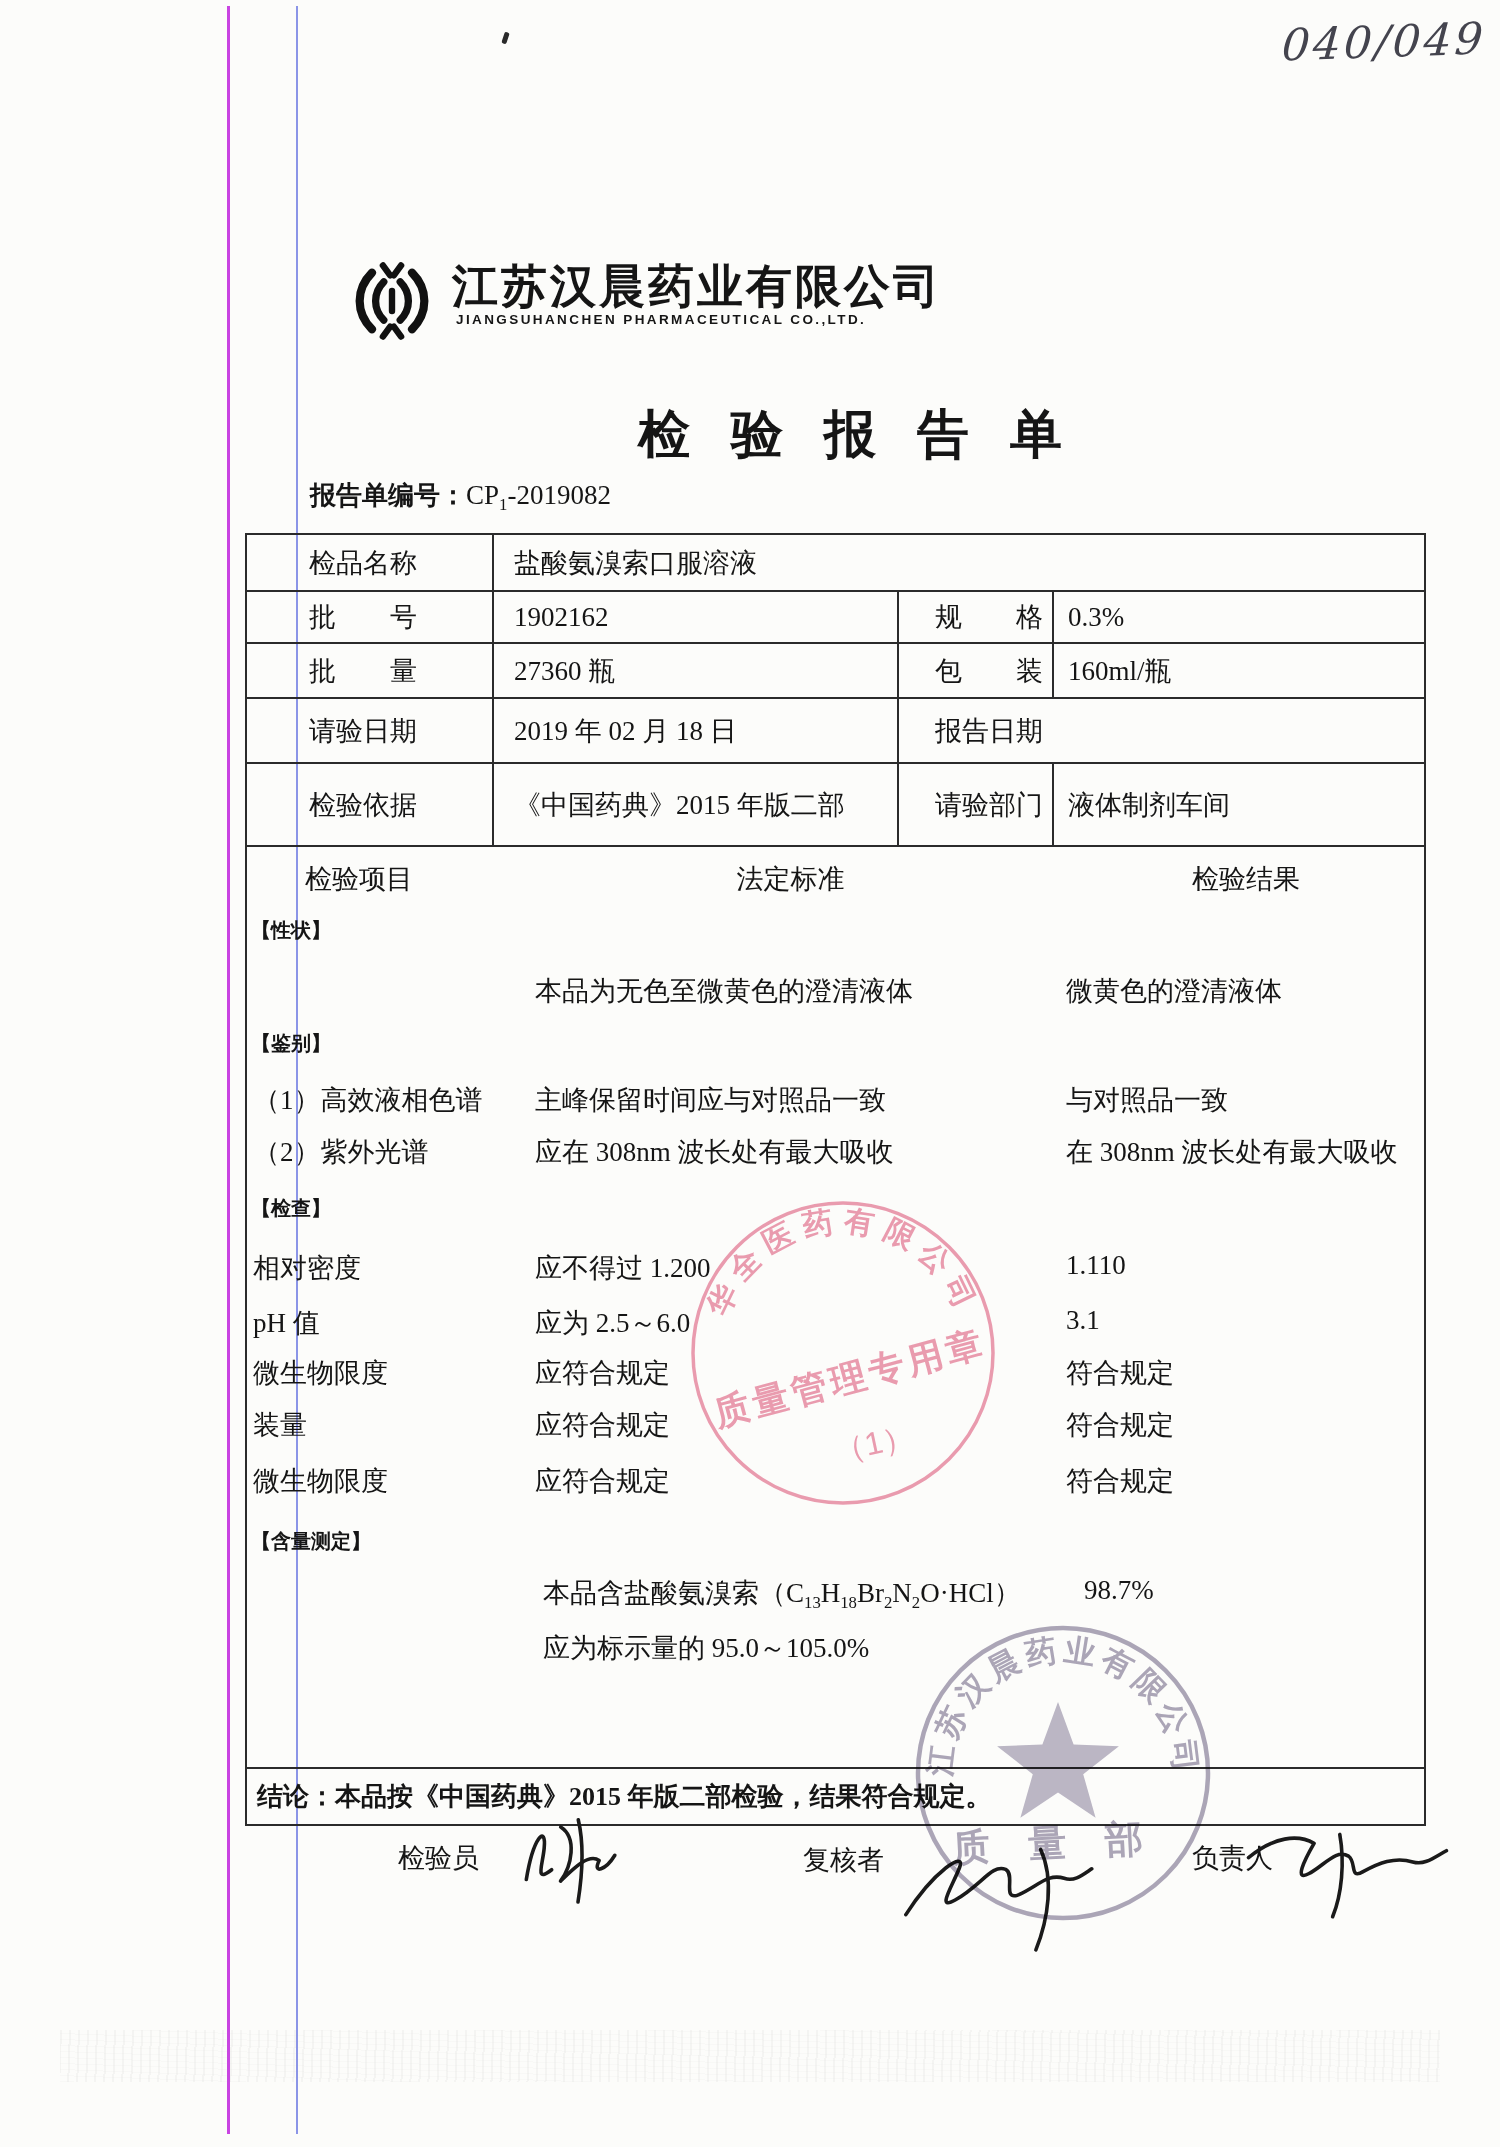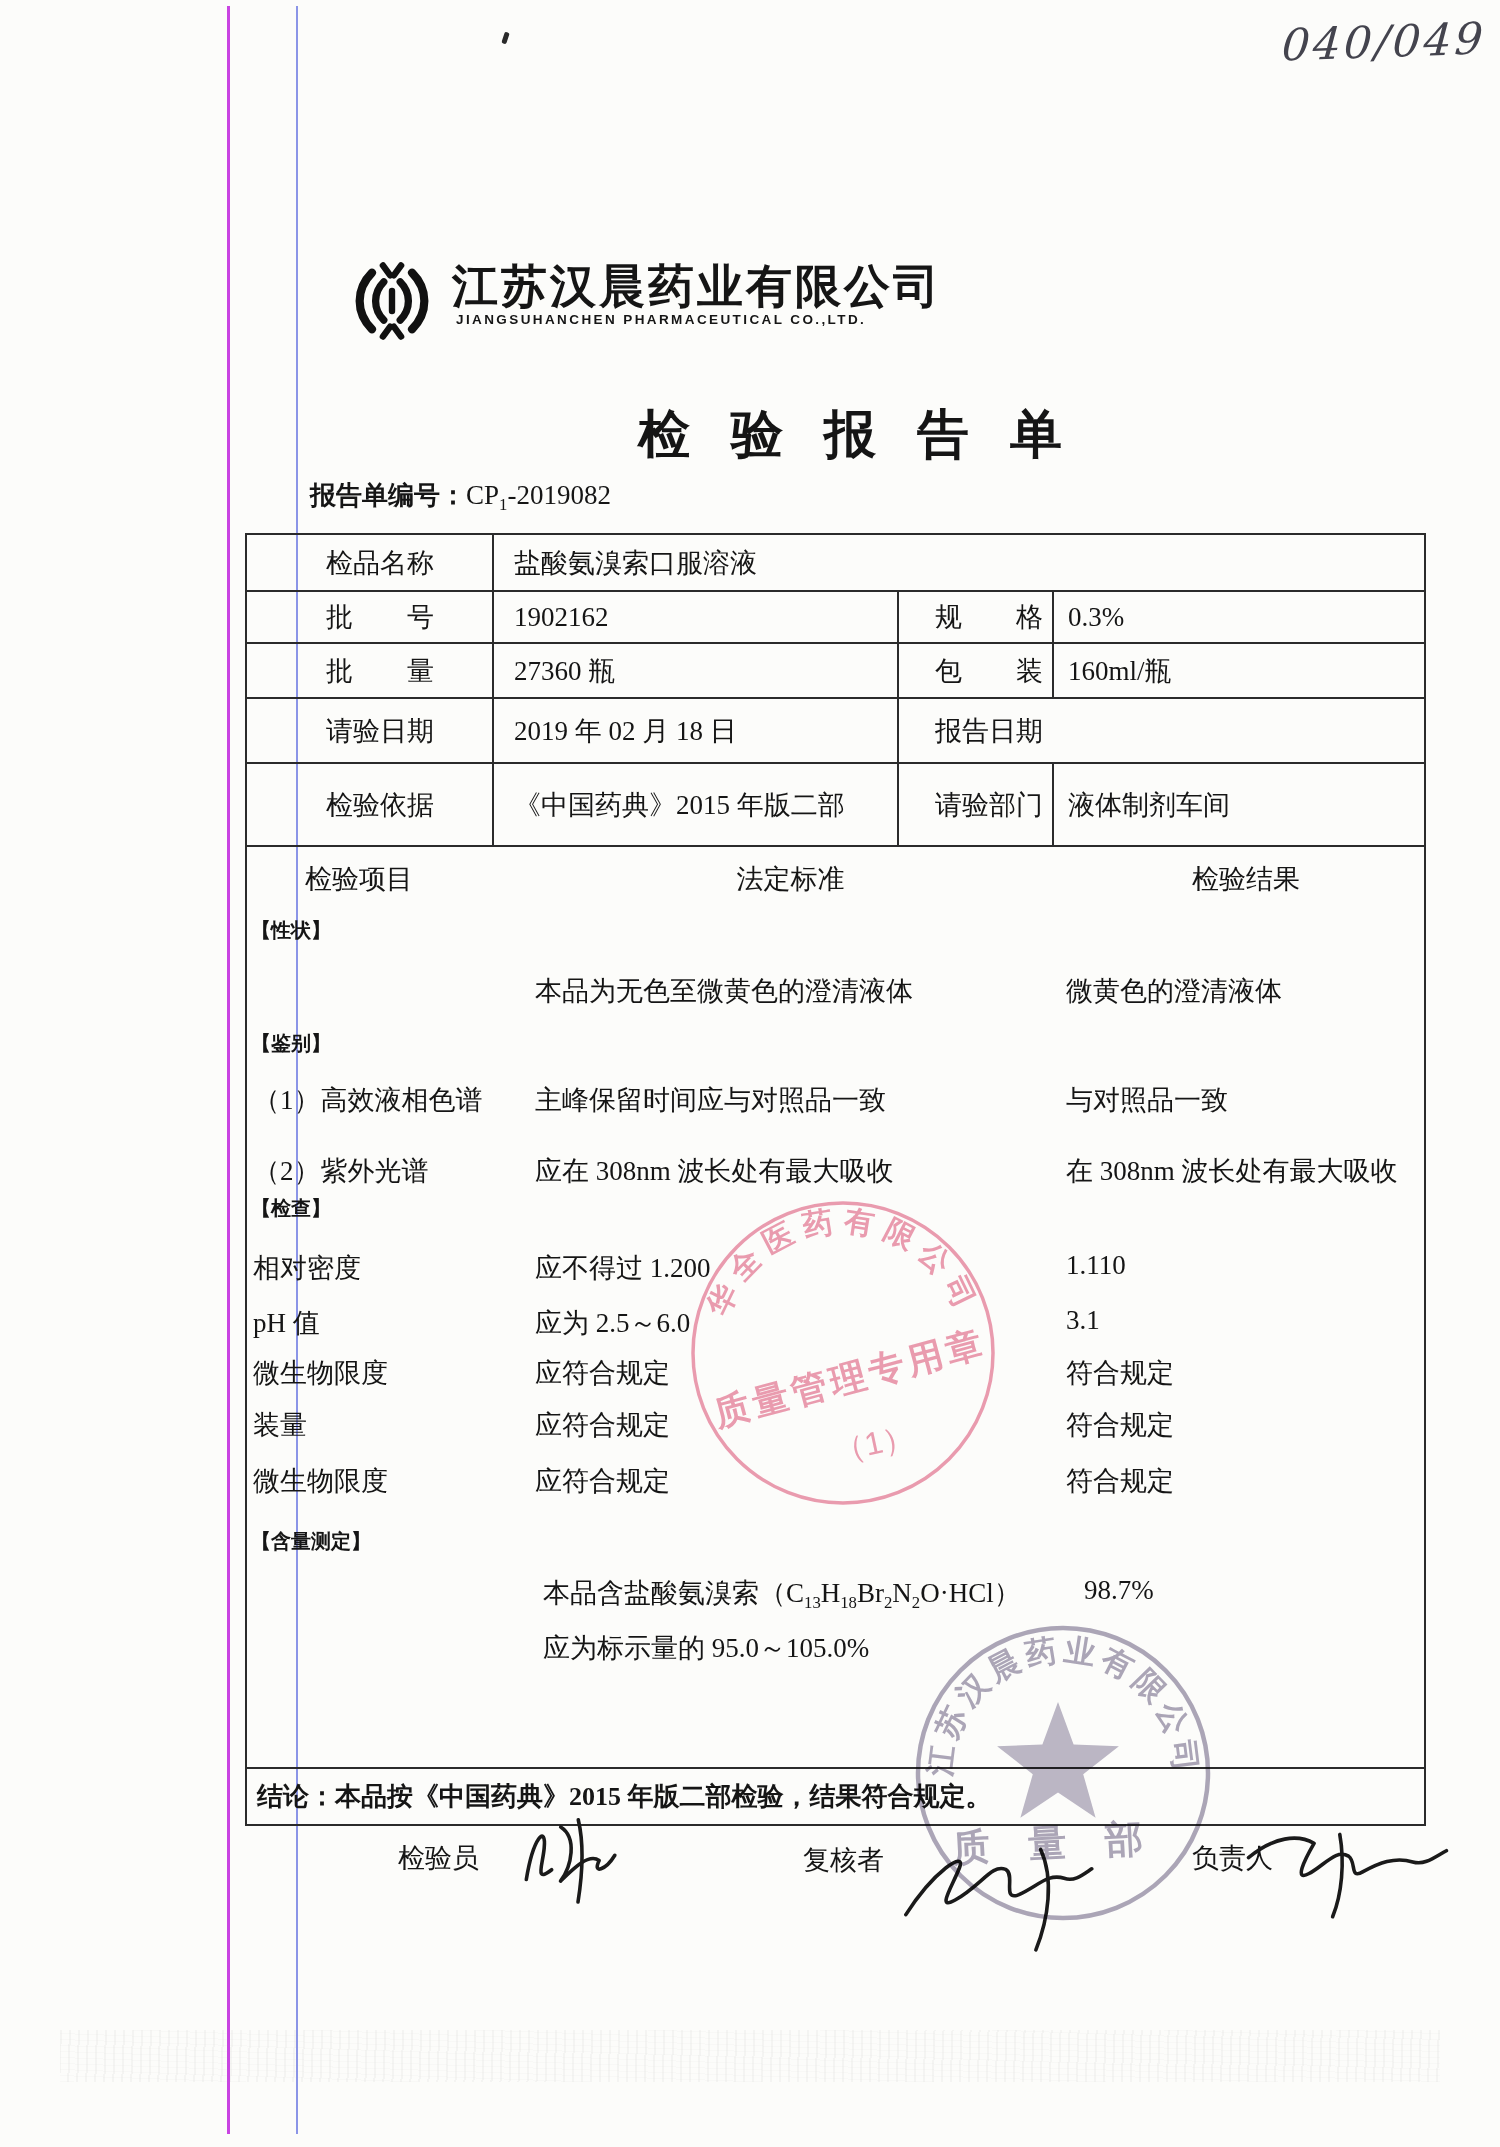--- a/index.html
+++ b/index.html
@@ -22,21 +22,21 @@
   .report-no .val{font-size:27px;}
   sub{font-size:.62em;}
   .hw-num{position:absolute;left:1282px;top:16px;font-size:44px;font-style:italic;color:#44444e;
           transform:rotate(-2deg) skewX(-6deg);letter-spacing:3px;font-family:"DejaVu Serif",serif;}
   .speck{position:absolute;left:503px;top:32px;width:5px;height:12px;background:#2a2a2a;
          transform:rotate(18deg);border-radius:2px;}
   
   .rtable{position:absolute;left:245px;top:533px;width:1177px;border:2.5px solid #2b2b2b;background:transparent;}
   .irow{display:grid;grid-template-columns:245px 362px 198px 372px;border-bottom:2px solid #2b2b2b;}
   .irow .c{display:flex;align-items:center;font-size:27px;white-space:nowrap;}
-  .c.lab{padding-left:79px;}
+  .c.lab{padding-left:62px;}
   .c.bl{border-left:2px solid #2b2b2b;}
   .c.val{padding-left:20px;}
   .c.lab2{padding-left:36px;margin-left:43px;}
   .c.val2{padding-left:14px;}
   .span3{grid-column:2/5;}
   .h1{height:55px;} .h2{height:50px;} .h3{height:53px;} .h4{height:63px;} .h5{height:81px;}
   
   .rbody{position:relative;height:920px;border-bottom:2.5px solid #2b2b2b;font-size:27px;}
   .rline{position:absolute;left:0;right:0;display:grid;grid-template-columns:272px 543px 1fr;white-space:nowrap;}
   .rline .it{padding-left:6px;}
@@ -143,21 +143,21 @@
         <div class="st">本品为无色至微黄色的澄清液体</div>
         <div class="rs">微黄色的澄清液体</div>
       </div>
 
       <div class="sect" style="top:183px">【鉴别】</div>
       <div class="rline" style="top:235px">
         <div class="it">（1）高效液相色谱</div>
         <div class="st">主峰保留时间应与对照品一致</div>
         <div class="rs">与对照品一致</div>
       </div>
-      <div class="rline" style="top:306px">
+      <div class="rline" style="top:287px">
         <div class="it">（2）紫外光谱</div>
         <div class="st">应在 308nm 波长处有最大吸收</div>
         <div class="rs">在 308nm 波长处有最大吸收</div>
       </div>
 
       <div class="sect" style="top:348px">【检查】</div>
       <div class="rline" style="top:403px">
         <div class="it">相对密度</div>
         <div class="st">应不得过 1.200</div>
         <div class="rs">1.110</div>

